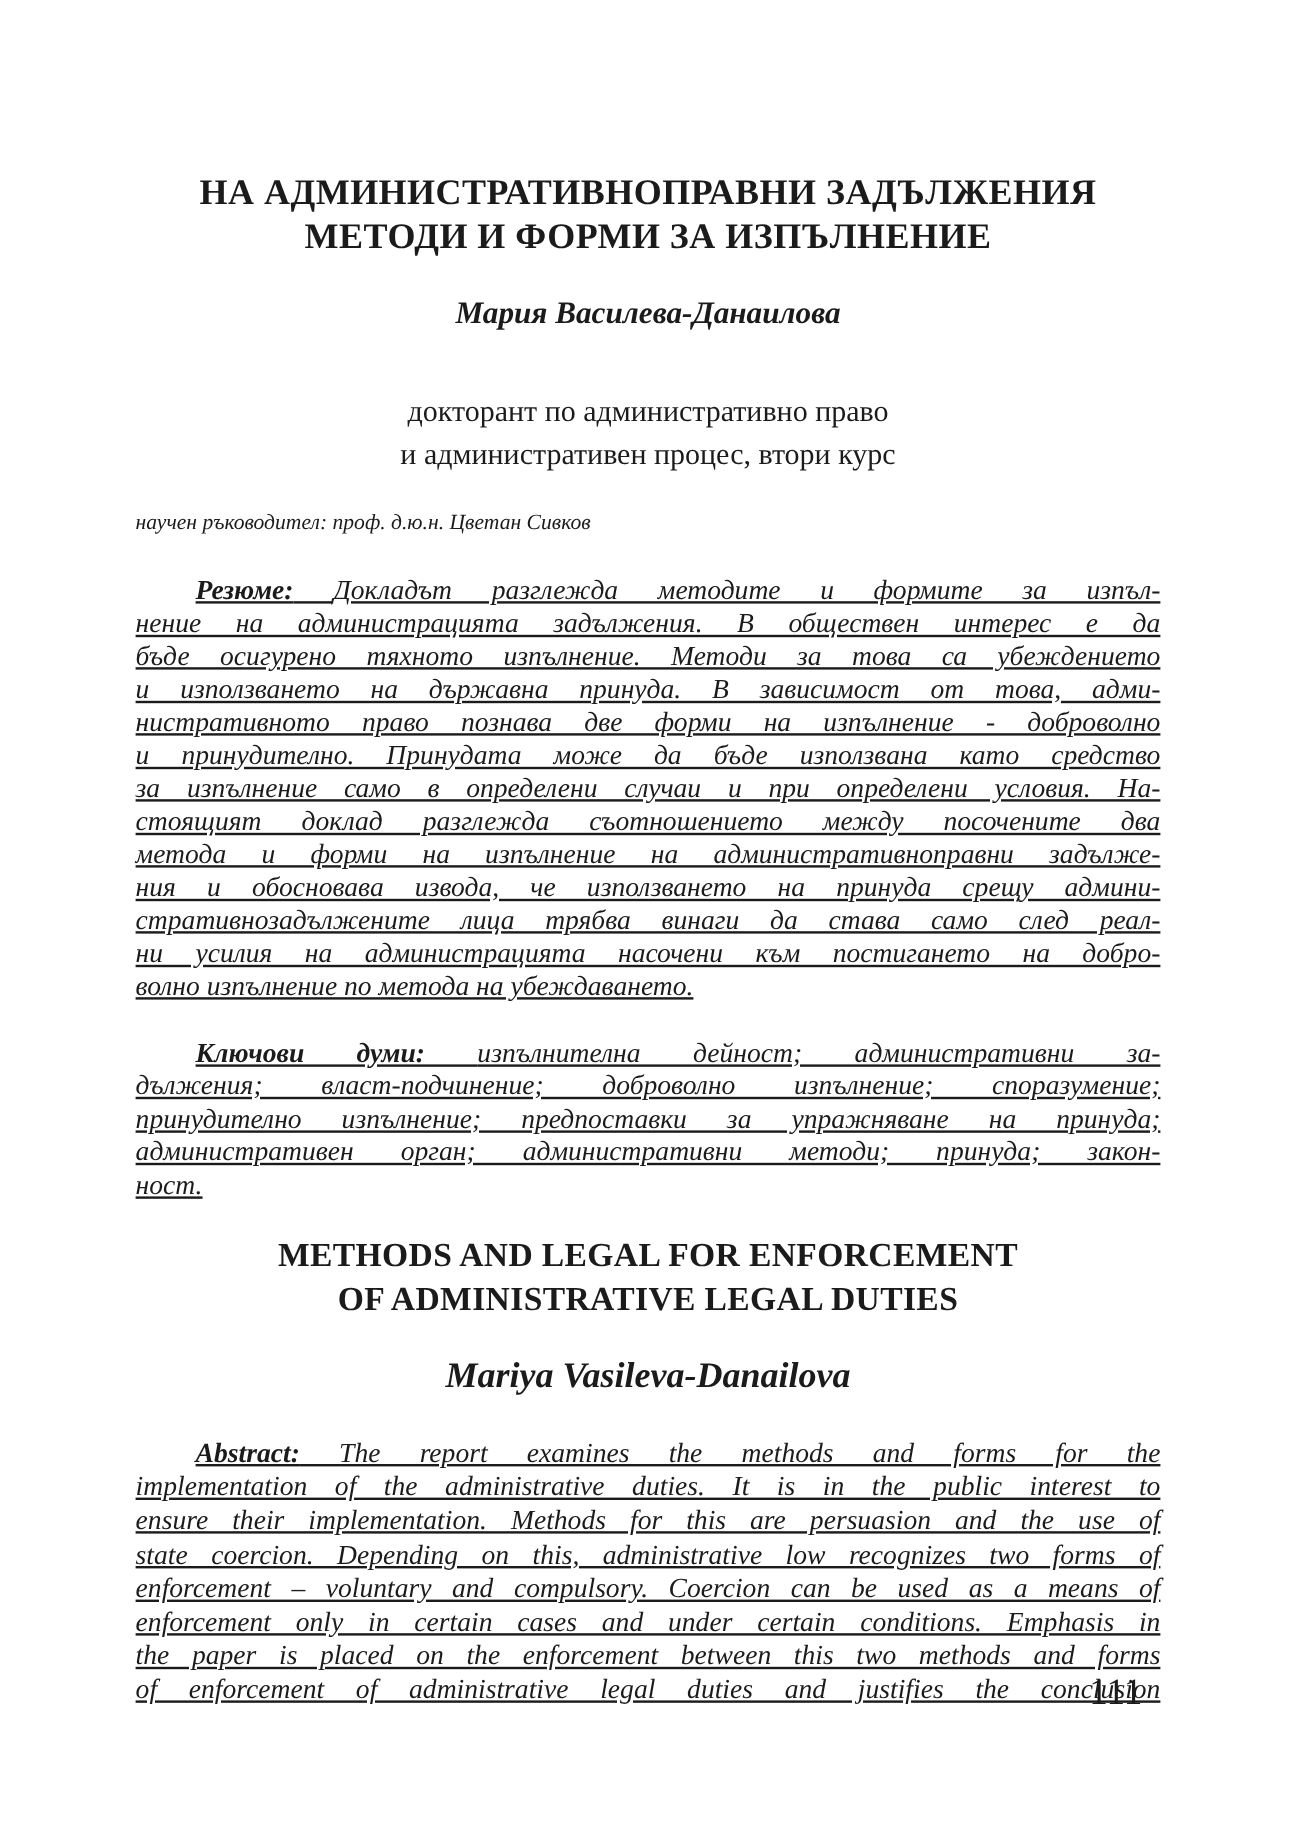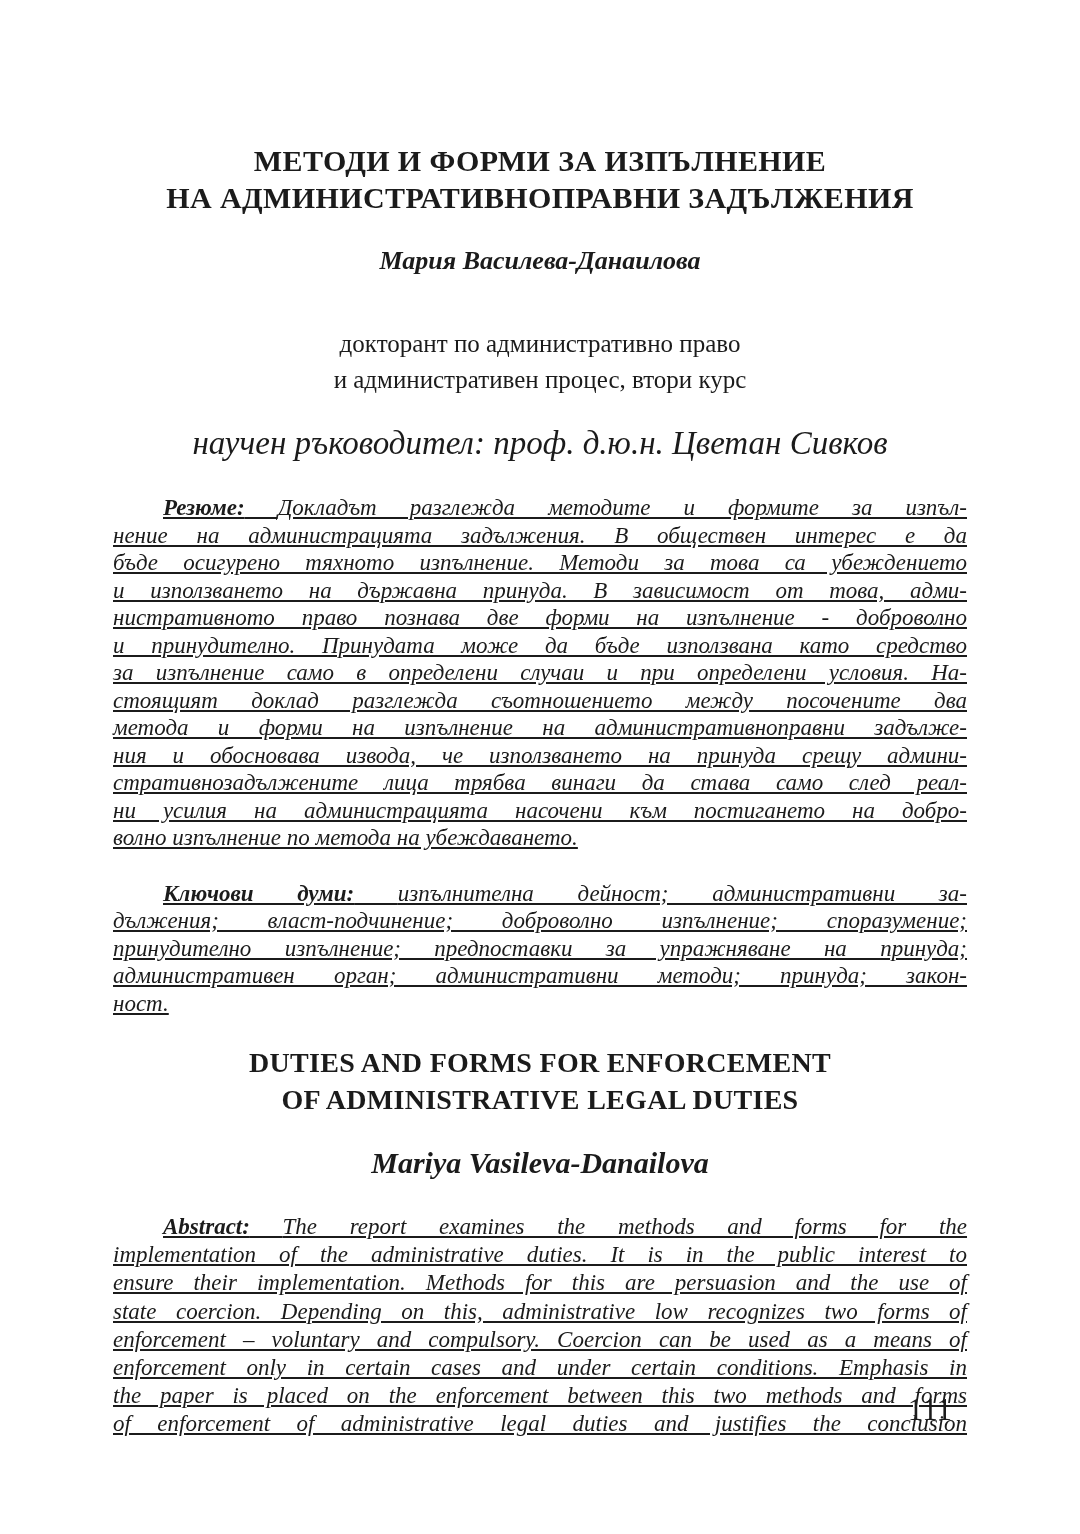--- a/index.html
+++ b/index.html
@@ -31,22 +31,22 @@
     font-style: italic;
   }
   .position-block {
     margin-top: 50px;
     font-size: 25px;
     line-height: 36px;
   }
   .position-block div { text-align: center; }
   .supervisor {
     margin-top: 27px;
-    text-align: center;
-    font-size: 33px;
+    text-align: left;
+    font-size: 18px;
     font-style: italic;
   }
   .title-en {
     margin-top: 27px;
     font-size: 28px;
     font-weight: bold;
     line-height: 37px;
     letter-spacing: 0.3px;
   }
   .author-en {
@@ -81,22 +81,22 @@
     font-style: normal;
     margin-left: 44px;
   }
 </style>
 </head>
 <body>
 
 <div class="page">
 
   <h1 class="title-bg">
+      <div>НА АДМИНИСТРАТИВНОПРАВНИ ЗАДЪЛЖЕНИЯ</div>
       <div>МЕТОДИ И ФОРМИ ЗА ИЗПЪЛНЕНИЕ</div>
-      <div>НА АДМИНИСТРАТИВНОПРАВНИ ЗАДЪЛЖЕНИЯ</div>
     </h1>
 
   <div class="author-bg">Мария Василева-Данаилова</div>
 
   <div class="position-block">
       <div>докторант по административно право</div>
       <div>и административен процес, втори курс</div>
     </div>
 
   <div class="supervisor">научен ръководител: проф. д.ю.н. Цветан Сивков</div>
@@ -125,21 +125,21 @@
       <span class="lead">Ключови думи:</span>
       <span>изпълнителна дейност; административни за-</span>
     </div>
   <div>дължения; власт-подчинение; доброволно изпълнение; споразумение;</div>
       <div>принудително изпълнение; предпоставки за упражняване на принуда;</div>
       <div>административен орган; административни методи; принуда; закон-</div>
       <div>ност.</div>
     </div>
 
   <h2 class="title-en">
-      <div>DUTIES AND FORMS FOR ENFORCEMENT</div>
+      <div>METHODS AND LEGAL FOR ENFORCEMENT</div>
       <div>OF ADMINISTRATIVE LEGAL DUTIES</div>
     </h2>
 
   <div class="author-en">Mariya Vasileva-Danailova</div>
 
   <div class="para para-en">
     <div class="firstline">
       <span class="lead">Abstract:</span>
       <span>The report examines the methods and forms for the</span>
     </div>

